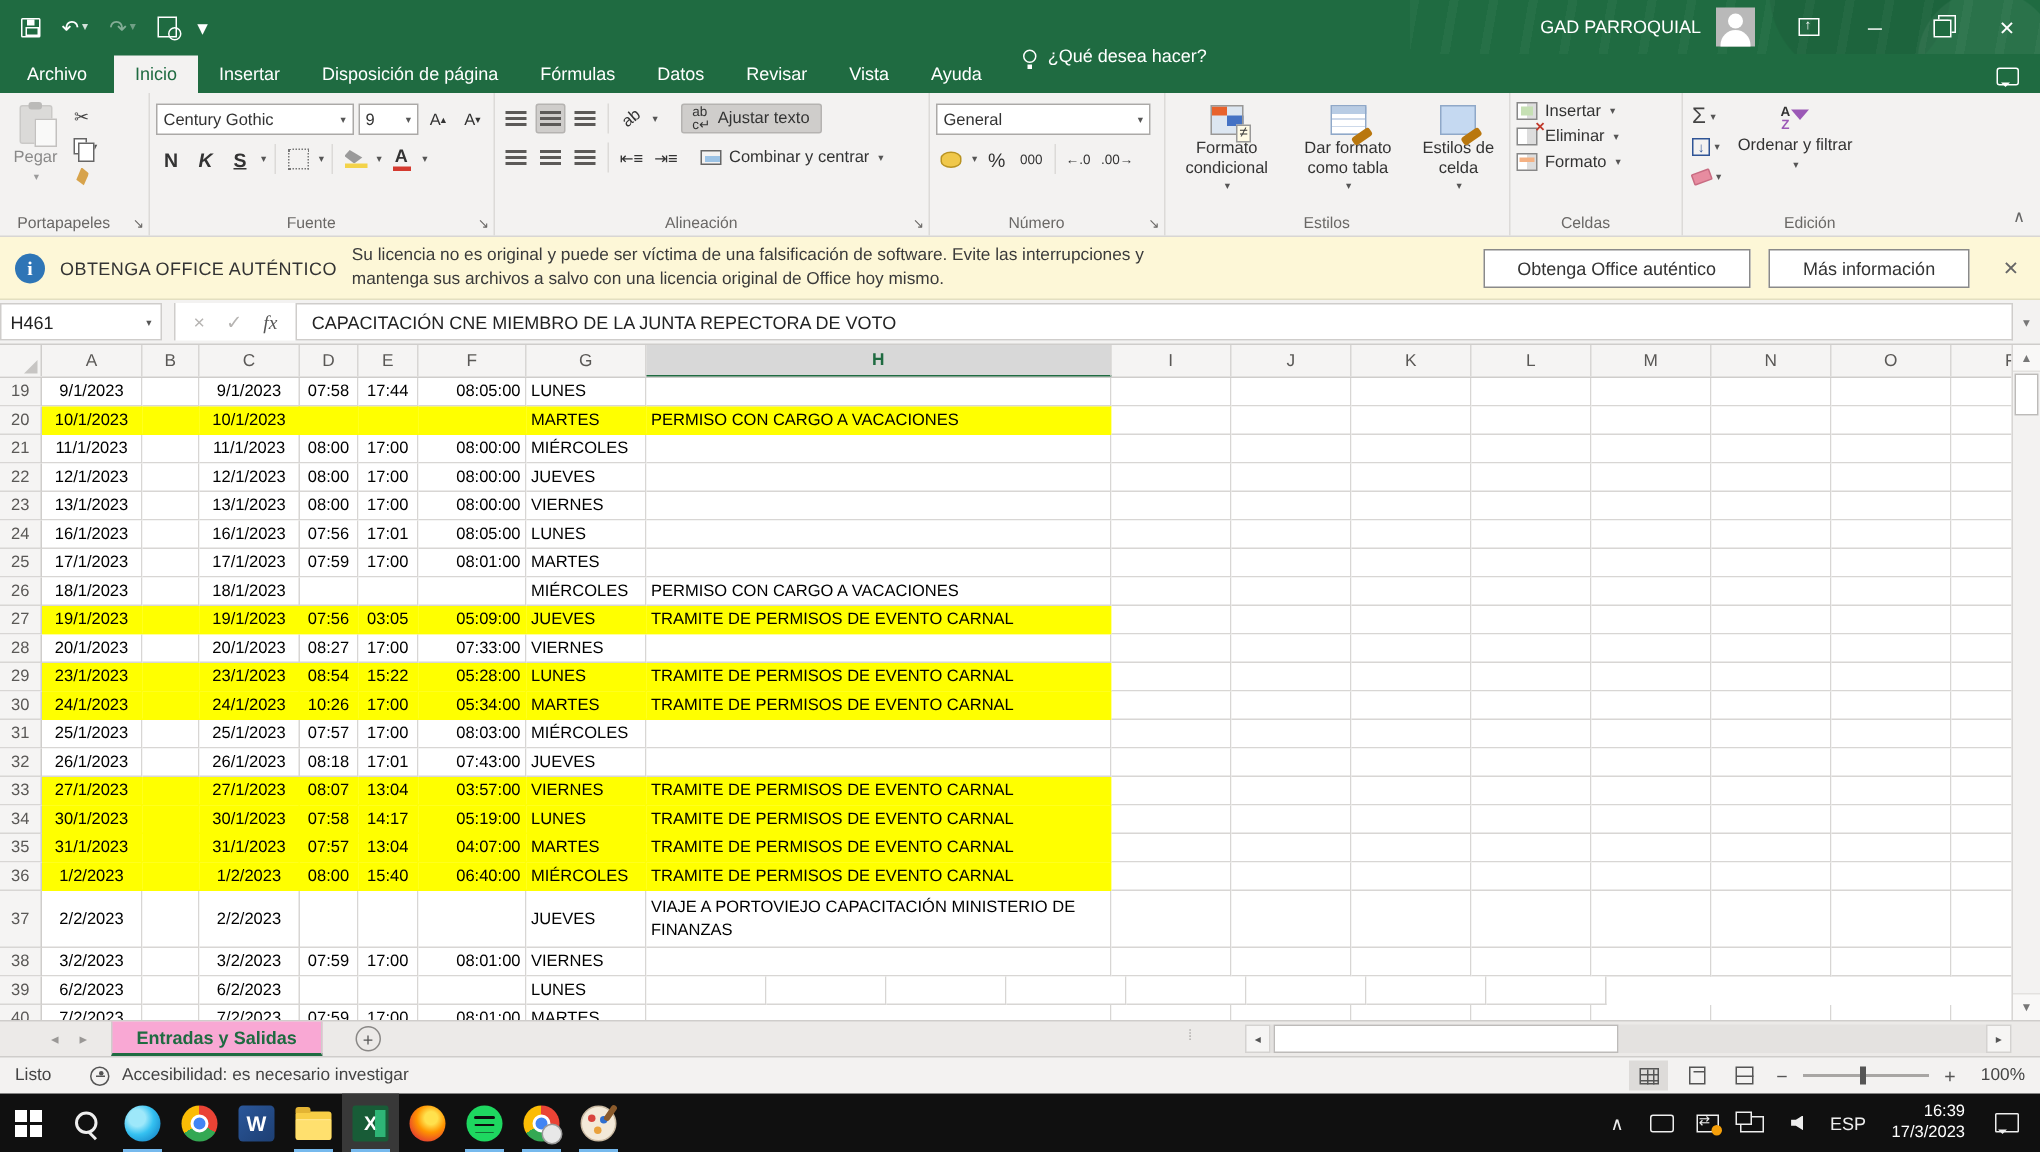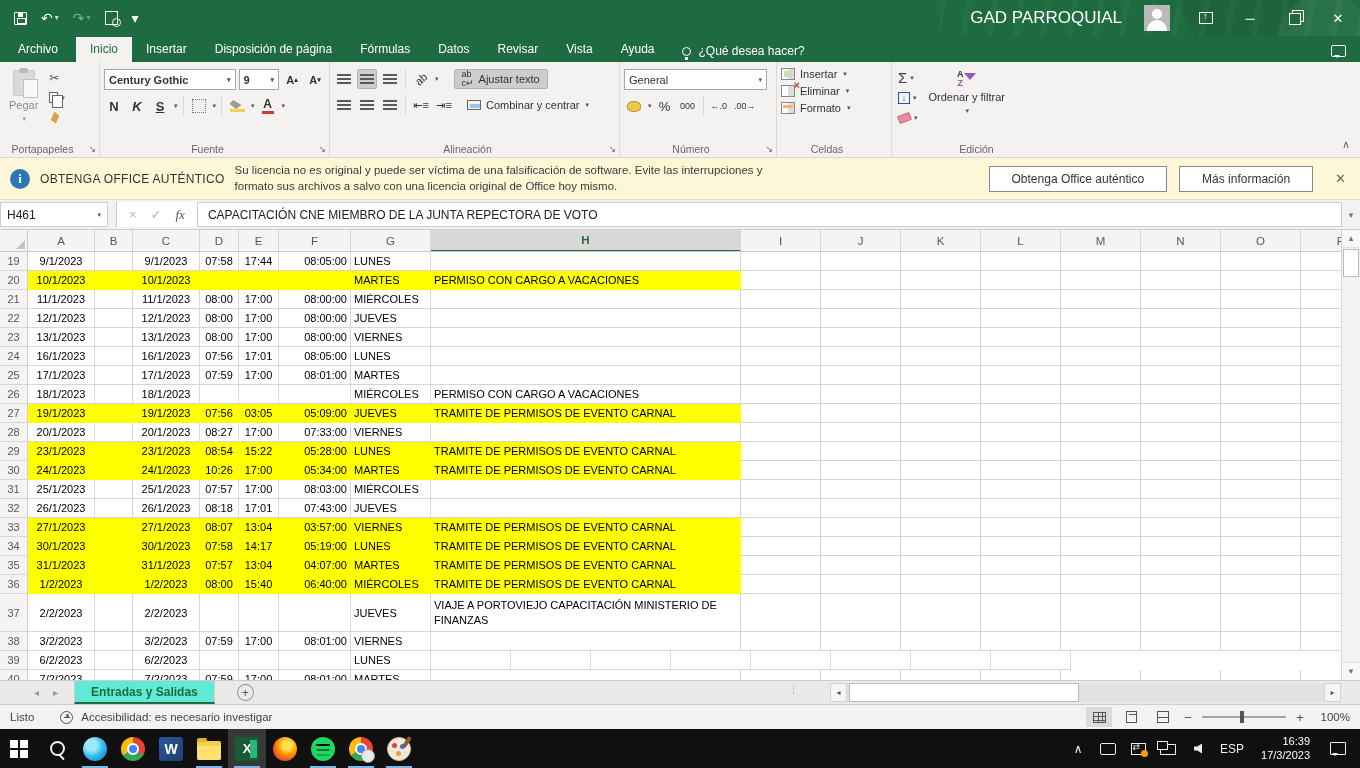--- a/index.html
+++ b/index.html
@@ -19,37 +19,37 @@
   .qbtn .mini { font-size:8px; opacity:.8; }
   .qbtn.dis { opacity:.45; }
   .save-glyph { width:13px; height:13px; border:1.6px solid #fff; border-radius:1px; position:relative; }
   .save-glyph::before { content:""; position:absolute; top:0; left:3px; width:5px; height:4px; background:#fff; }
   .save-glyph::after  { content:""; position:absolute; bottom:0; left:2px; width:7px; height:4px; border:1px solid #fff; }
   .pp-glyph { width:13px; height:14px; border:1.5px solid #fff; position:relative; background:transparent; }
   .pp-glyph::after { content:""; position:absolute; right:-4px; bottom:-3px; width:7px; height:7px; border:1.5px solid #fff; border-radius:50%; }
   .qat-sep-caret { font-size:9px; letter-spacing:0; }
   .tb-title { position:absolute; left:0; right:0; text-align:center; font-size:12px; color:#fff; z-index:1; }
   .tb-right { margin-left:auto; display:flex; align-items:center; gap:0; z-index:3; }
-  .tb-user { font-size:17px; margin-right:22px; }
+  .tb-user { font-size:12px; margin-right:10px; }
   .tb-avatar { width:26px; height:26px; background:#b9b9b9; margin-right:14px; position:relative; }
   .tb-avatar::before { content:""; position:absolute; top:4px; left:8px; width:10px; height:10px; border-radius:50%; background:#fff; }
   .tb-avatar::after { content:""; position:absolute; bottom:0; left:3px; width:20px; height:11px; border-radius:10px 10px 0 0; background:#fff; }
   .winbtn { width:44px; height:36px; display:flex; align-items:center; justify-content:center; color:#fff; font-size:13px; }
   .ribopt-glyph { width:14px; height:12px; border:1.4px solid #fff; position:relative; }
   .ribopt-glyph::before { content:"↑"; position:absolute; top:-2px; left:3px; font-size:9px; }
   .restore-glyph { width:10px; height:10px; border:1.3px solid #fff; position:relative; background:#1f6b41; }
   .restore-glyph::before { content:""; position:absolute; top:-4px; left:2px; width:10px; height:10px; border:1.3px solid #fff; }
   .restore-glyph::after { content:""; position:absolute; top:-1px; left:-1px; width:10px; height:10px; background:#1f6b41; border:1.3px solid #fff; }
 
   
   .menubar { height:26px; background:#1f6b41; display:flex; align-items:flex-end; color:#fff; flex:0 0 26px; position:relative; }
   .mtab { padding:5px 14px 6px; font-size:12px; cursor:default; }
   .mtab.file { padding:5px 18px 6px; }
   .mtab.active { background:#f3f2f1; color:#1f6b41; }
-  .search-hint { display:flex; align-items:center; gap:7px; margin-left:14px; padding-bottom:4px; font-size:12px; color:#fff;margin-top:48px; }
+  .search-hint { display:flex; align-items:center; gap:7px; margin-left:14px; padding-bottom:18px; font-size:12px; color:#fff;margin-top:48px; }
   .bulb { width:9px; height:9px; border:1.4px solid #fff; border-radius:50%; position:relative; display:inline-block; }
   .bulb::after { content:""; position:absolute; left:2px; top:9px; width:3px; height:3px; background:#fff; }
   .note-icon { position:absolute; right:14px; bottom:5px; width:15px; height:12px; border:1.4px solid #fff; border-radius:2px; }
   .note-icon::after { content:""; position:absolute; left:2px; bottom:-5px; border:3px solid transparent; border-top-color:#fff; }
 
   
   .ribbon { height:96px; background:#f3f2f1; border-bottom:1px solid #d8d6d4; flex:0 0 96px; display:flex; position:relative; font-size:11px; color:#333; }
   .rgroup { position:relative; height:100%; border-right:1px solid #dcdad8; padding:5px 4px 16px; display:flex; flex-direction:column; }
   .rgroup-label { position:absolute; bottom:2px; left:0; right:14px; text-align:center; font-size:10.5px; color:#6a6866; }
   .launcher { position:absolute; right:3px; bottom:3px; font-size:9px; color:#6a6866; }
@@ -137,21 +137,21 @@
   .cell.yl { background:#ffff00; border-color:#ffff00; }
   .cell.wrap { white-space:normal; line-height:1.3; align-items:center; }
   .vscroll { position:absolute; right:0; top:0; bottom:0; width:19px; background:#f3f2f1; border-left:1px solid #d8d6d4; }
   .vs-arrow { height:18px; display:flex; align-items:center; justify-content:center; font-size:8px; color:#777; background:#f9f8f7; border-bottom:1px solid #e3e1df; }
   .vs-arrow.down { position:absolute; bottom:0; left:0; right:0; border-top:1px solid #e3e1df; border-bottom:none; }
   .vs-thumb { position:absolute; top:19px; left:1px; right:1px; height:28px; background:#fff; border:1px solid #bdbbb9; }
 
   
   .sheetbar { height:24px; background:#eceae8; border-top:1px solid #cfcdcb; display:flex; align-items:stretch; flex:0 0 24px; position:relative; font-size:12px; }
   .sheet-nav { display:flex; align-items:center; gap:14px; padding:0 16px 0 34px; color:#9a9896; font-size:10px; }
-  .sheet-tab { background:#5eead4; border-right:1px solid #cfcdcb; border-left:1px solid #cfcdcb; border-bottom:2px solid #1f6b41; color:#1f6b41; font-weight:bold; display:flex; align-items:center; padding:0 16px; }
+  .sheet-tab { background:#f9a8d4; border-right:1px solid #cfcdcb; border-left:1px solid #cfcdcb; border-bottom:2px solid #1f6b41; color:#1f6b41; font-weight:bold; display:flex; align-items:center; padding:0 16px; }
   .add-sheet { width:17px; height:17px; border:1px solid #8a8886; border-radius:50%; color:#555; display:flex; align-items:center; justify-content:center; font-size:12px; align-self:center; margin-left:22px; }
   .hs-dots { position:absolute; left:792px; top:4px; color:#b0aeac; font-size:10px; letter-spacing:1px; }
   .hscroll { position:absolute; left:830px; right:19px; top:2px; bottom:2px; background:#e4e2e0; display:flex; align-items:stretch; }
   .hs-arrow { width:17px; background:#f6f5f4; border:1px solid #d4d2d0; display:flex; align-items:center; justify-content:center; font-size:8px; color:#555; }
   .hs-arrow.right { margin-left:auto; }
   .hs-thumb { width:230px; background:#fff; border:1px solid #bdbbb9; margin-left:2px; }
 
   
   .statusbar { height:25px; background:#f3f2f1; border-top:1px solid #cfcdcb; display:flex; align-items:center; padding:0 10px; gap:8px; flex:0 0 25px; font-size:11.5px; color:#444; }
   .acc-ic { width:13px; height:13px; border:1.3px solid #555; border-radius:50%; position:relative; }
@@ -286,21 +286,21 @@
           <span class="mini-btn">
               <span class="fp-ic"></span>
             </span>
         </div>
       </div>
       <div class="rgroup-label">Portapapeles</div>
       <span class="launcher">↘</span>
     </div>
 
     <div class="rgroup" style="width:230px;">
-      <div class="rrow" style="margin-top:2px;font-weight:bold;">
+      <div class="rrow" style="margin-top:2px;">
         <div class="combo" style="width:138px;">
             <span>Century Gothic</span>
             <span class="dd">▾</span>
           </div>
         <div class="combo" style="width:42px;">
             <span>9</span>
             <span class="dd">▾</span>
           </div>
         <span class="rbtn">A<span style="font-size:7px;vertical-align:top;">▴</span></span>
         <span class="rbtn">A<span style="font-size:7px;vertical-align:top;">▾</span></span>
@@ -386,20 +386,38 @@
         <span class="rbtn" style="font-size:13px;">%</span>
         <span class="rbtn" style="font-size:9px;letter-spacing:0;">000</span>
         <span class="rsep"></span>
         <span class="rbtn" style="font-size:9px;">←.0</span>
         <span class="rbtn" style="font-size:9px;">.00→</span>
       </div>
       <div class="rgroup-label">Número</div>
       <span class="launcher">↘</span>
     </div>
 
+    <div class="rgroup" style="width:230px; flex-direction:row; gap:2px; align-items:flex-start;">
+      <div class="big-btn">
+        <span class="cond-ic"></span>
+        <span>Formato condicional</span>
+          <span class="dd">▾</span>
+      </div>
+      <div class="big-btn">
+        <span class="table-ic brush-corner"></span>
+        <span>Dar formato como tabla</span>
+          <span class="dd">▾</span>
+      </div>
+      <div class="big-btn">
+        <span class="cellstyle-ic brush-corner"></span>
+        <span>Estilos de celda</span>
+          <span class="dd">▾</span>
+      </div>
+      <div class="rgroup-label">Estilos</div>
+    </div>
 
     <div class="rgroup" style="width:115px;">
       <div class="rrow" style="margin-top:1px; gap:5px;">
         <span class="cells-mini ins"></span>
         <span>Insertar</span>
           <span class="dd">▾</span>
       </div>
       <div class="rrow" style="margin-top:5px; gap:5px;">
         <span class="cells-mini del"></span>
         <span>Eliminar</span>
@@ -441,21 +459,21 @@
       </div>
       <div class="rgroup-label">Edición</div>
     </div>
 
     <span class="ribbon-collapse">∧</span>
   </div>
 
   <div class="warnbar">
     <span class="info-ic">i</span>
     <span class="warn-label">OBTENGA OFFICE AUTÉNTICO</span>
-    <span class="warn-msg">Su licencia no es original y puede ser víctima de una falsificación de software. Evite las interrupciones y formato sus archivos a salvo con una licencia original de Office hoy mismo.</span>
+    <span class="warn-msg">Su licencia no es original y puede ser víctima de una falsificación de software. Evite las interrupciones y mantenga sus archivos a salvo con una licencia original de Office hoy mismo.</span>
     <div class="warn-btns">
       <span class="warn-btn">Obtenga Office auténtico</span>
       <span class="warn-btn">Más información</span>
       <span class="warn-x">✕</span>
     </div>
   </div>
 
   <div class="formulabar">
     <div class="namebox">
       <span>H461</span>

